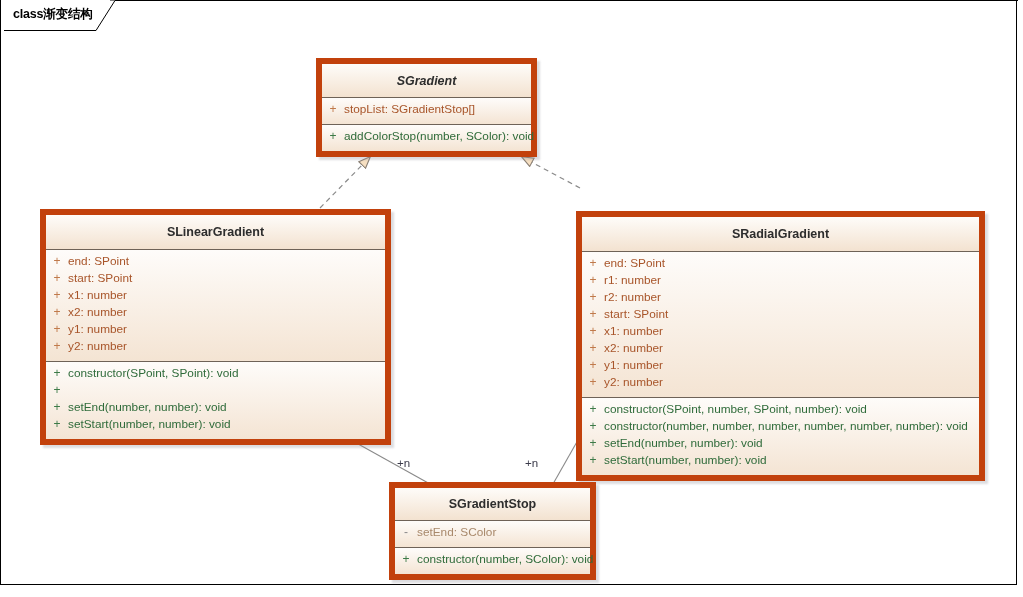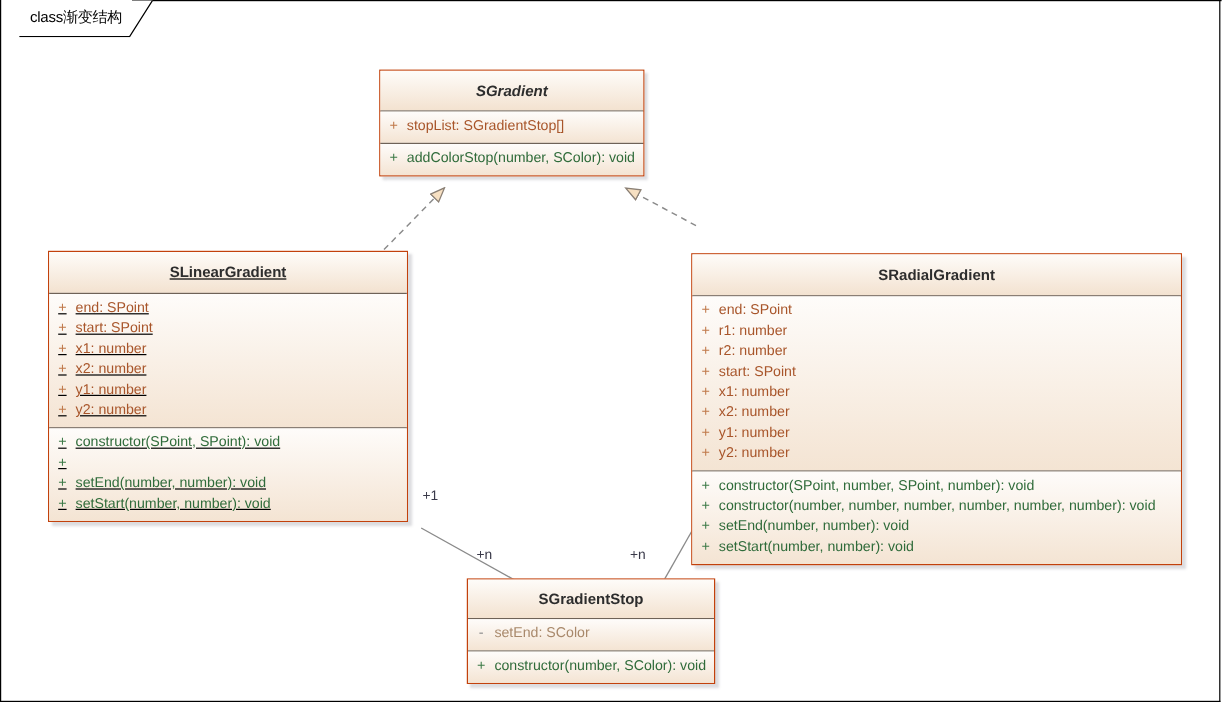--- a/index.html
+++ b/index.html
@@ -29,24 +29,25 @@
   #frame-top-right {
     position: absolute;
     left: 110px;
     top: 0px;
     width: 908px;
     height: 1px;
     background: #000000;
   }
   #frame-tab {
     position: absolute;
-    left: 16px;
+    left: 4px;
     top: 0px;
     width: 112px;
     height: 43px;
+    font-weight: bold;
   }
   #frame-tab svg { display: block; }
   #frame-tab-label {
     position: absolute;
     left: 9px;
     top: 6px;
     font-size: 12.5px;
     color: #000000;
     white-space: nowrap;
     letter-spacing: -0.2px;
@@ -66,21 +67,21 @@
     position: absolute;
     font-size: 11.5px;
     color: #3a3a4a;
     white-space: nowrap;
   }
 
   
   .uml-class {
     position: absolute;
     box-sizing: border-box;
-    border: 1px solid #c2410c;
+    border: 6px solid #c2410c;
     background: #fdfaf6;
     box-shadow: 3px 3px 2px rgba(140,140,150,0.30);
   }
   .uml-header {
     box-sizing: border-box;
     background: linear-gradient(to bottom, #fefcf9 0%, #f3e2d0 100%);
     border-bottom: 1px solid #6e6257;
     text-align: center;
     font-size: 12.5px;
     font-weight: bold;
@@ -172,21 +173,21 @@
     </div>
   </div>
   <div class="uml-compartment">
     <div class="uml-row">
       <span class="vis method">+</span>
       <span class="member-method">addColorStop(number, SColor): void</span>
     </div>
   </div>
 </div>
 
-<div class="uml-class" id="class-slineargradient" style="left:40px; top:209px; width:300px;text-decoration:underline;">
+<div class="uml-class" id="class-slineargradient" style="left:40px; top:209px; width:351px;">
   <div class="uml-header" style="height:35px;">SLinearGradient</div>
   <div class="uml-compartment">
     <div class="uml-row">
       <span class="vis attr">+</span>
       <span class="member-attr">end: SPoint</span>
     </div>
     <div class="uml-row">
       <span class="vis attr">+</span>
       <span class="member-attr">start: SPoint</span>
     </div>

